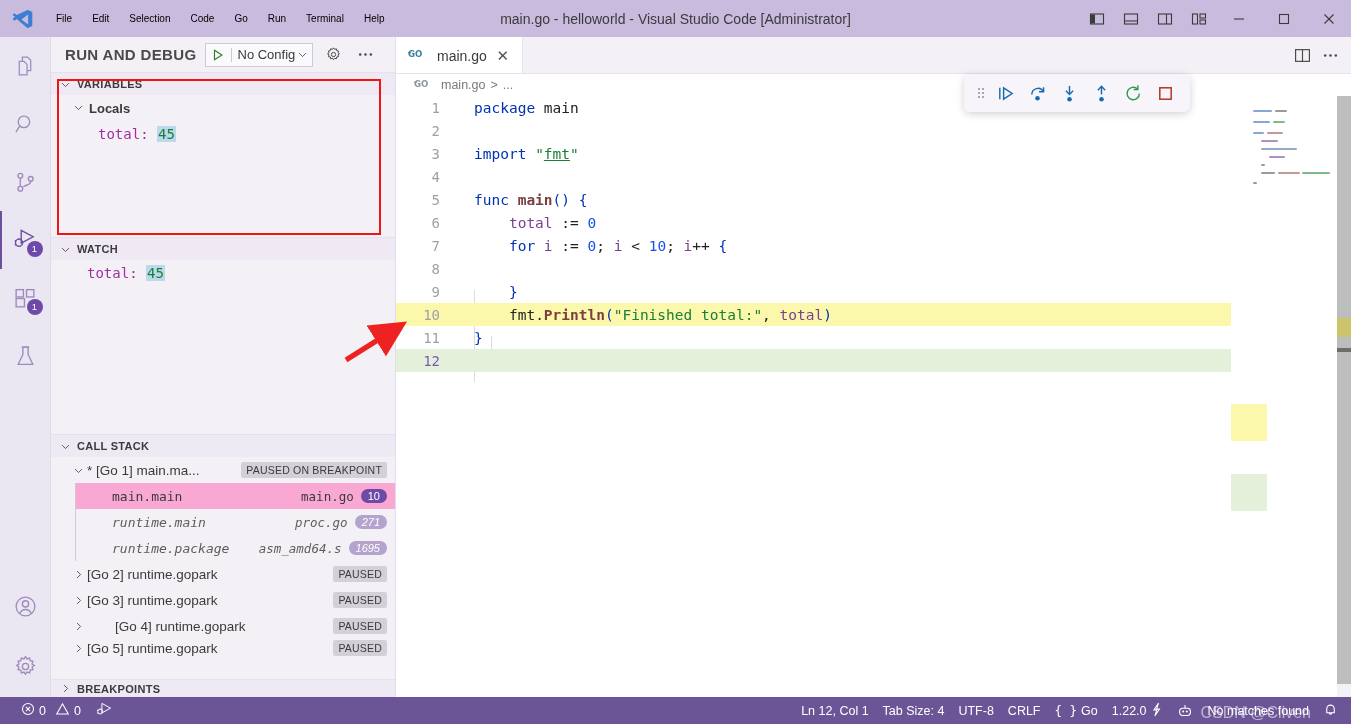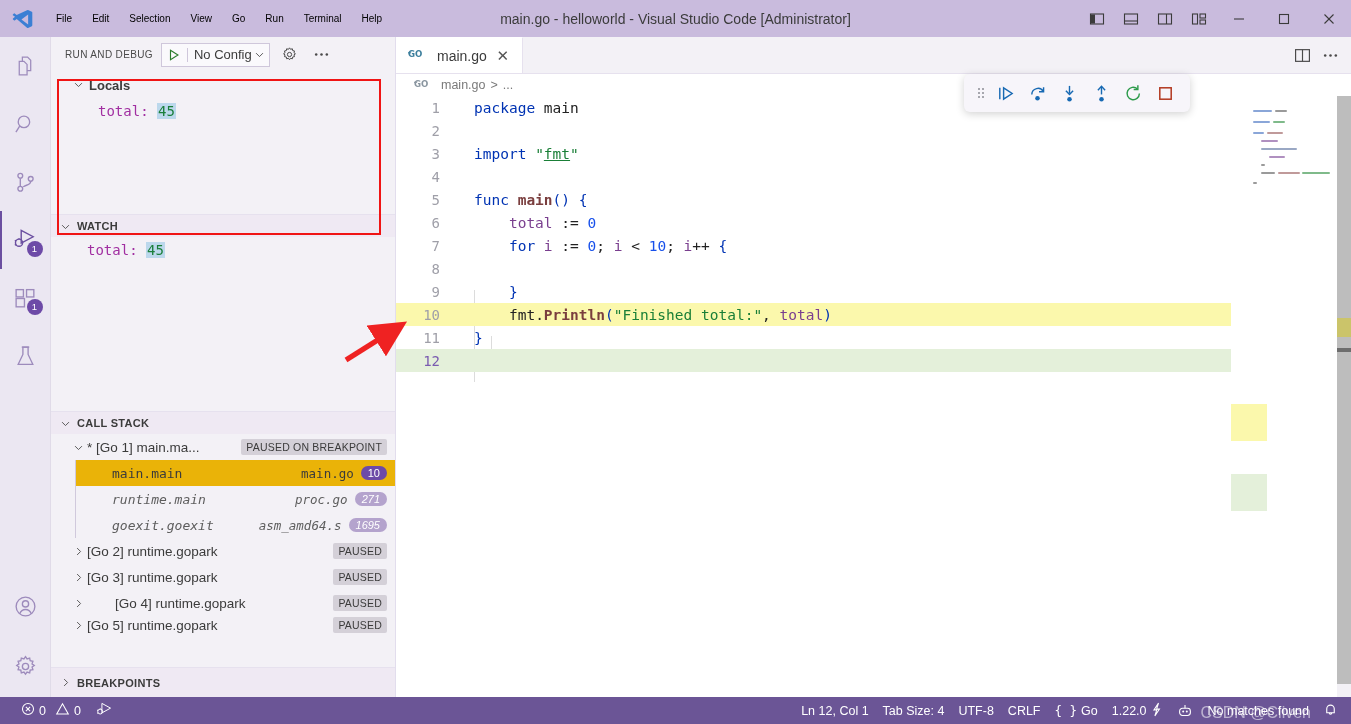--- a/index.html
+++ b/index.html
@@ -50,21 +50,21 @@
   }
   .act-spacer { flex: 1; }
 
   
   .sidebar { width: 345px; flex: 0 0 345px; background: #f3f1f6; display: flex; flex-direction: column;
              border-right: 1px solid #e2dded; position: relative; }
   .sidebar-head {
     height: 35px; display: flex; align-items: center; padding: 0 8px 0 14px; gap: 8px;
     background: #f3f1f6;
   }
-  .sb-title { font-size: 10px; font-weight: normal; letter-spacing: .35px; color: #4a4a4a; text-transform: uppercase; white-space: nowrap; }
+  .sb-title { font-size: 15px; font-weight: bold; letter-spacing: .35px; color: #4a4a4a; text-transform: uppercase; white-space: nowrap; }
   .cfg-box { display: flex; align-items: center; border: 1px solid #cfc7db; background: #faf9fc; height: 24px; }
   .cfg-play { width: 26px; display: flex; align-items: center; justify-content: center; border-right: 1px solid #cfc7db; }
   .cfg-sel { display: flex; align-items: center; gap: 2px; padding: 0 4px 0 6px; font-size: 13px; color: #3b3b3b; max-width: 96px; overflow: hidden; }
   .cfg-sel span.t { white-space: nowrap; overflow: hidden; text-overflow: clip; max-width: 70px; display:inline-block;text-align:right; }
   .head-icon { width: 24px; height: 24px; display: flex; align-items: center; justify-content: center; color: #4a4a4a; }
 
   .pane-title {
     height: 23px; display: flex; align-items: center; gap: 4px; padding-left: 6px;
     background: #efe9f3; font-size: 11px; font-weight: bold; color: #3b3b3b; letter-spacing: .3px;
     border-top: 1px solid #e6e1ee;
@@ -77,21 +77,21 @@
   .var-name-grp { display: flex; align-items: center; gap: 5px; padding-left: 22px; font-family: "Liberation Sans", sans-serif;
                   font-size: 13px; font-weight: bold; color: #3b3b3b; }
   .var-leaf { padding-left: 47px; }
   .vn { color: #a12fa1; }
   .vv { color: #1b7f3b; background: #bcd8ec; padding: 0 1px; }
 
   .redbox { position: absolute; border: 2px solid #f01414; pointer-events: none; }
 
   
   .cs-row { height: 26px; display: flex; align-items: center; font-size: 13.5px; color: #3b3b3b; padding-right: 8px; }
-  .cs-row.sel { background: #eab308; align-items: center; }
+  .cs-row.sel { background: #f9a8d4; align-items: center; }
   .cs-chev { width: 18px; display: flex; align-items: center; justify-content: center; color: #555; flex: 0 0 18px; }
   .cs-label { white-space: nowrap; overflow: hidden; text-overflow: ellipsis; }
   .cs-frame { padding-left: 36px; font-family: "DejaVu Sans Mono", monospace; font-size: 13px; }
   .cs-frame.italic { font-style: italic; color: #5d5d5d; }
   .cs-right { margin-left: auto; display: flex; align-items: center; gap: 7px; }
   .cs-file { font-family: "DejaVu Sans Mono", monospace; font-size: 12.5px; color: #5d5d5d; font-style: italic; }
   .cs-file.plain { font-style: normal; color: #3b3b3b; }
   .pill { background: #6d4aa7; color: #fff; font-size: 11px; border-radius: 9px; padding: 1px 7px; min-width: 22px; text-align: center; }
   .pill.dim { background: #b4a3cd; font-style: italic; }
   .tag { background: #d4d0d8; color: #3b3b3b; font-size: 10.5px; padding: 2px 5px; border-radius: 2px; letter-spacing: .2px; white-space: nowrap; }
@@ -167,21 +167,21 @@
   <div class="titlebar">
     <div class="vscode-logo">
       <svg width="22" height="22" viewBox="0 0 24 24">
         <path d="M17.5 2.2 L21.6 4.2 a1 1 0 0 1 .55 .9 v13.8 a1 1 0 0 1 -.55 .9 l-4.1 2 a1 1 0 0 1 -1.12 -.18 L5.1 11.9 l-2.1 1.6 a.6.6 0 0 1 -.82 -.06 l-1.1 -1 a.6.6 0 0 1 0 -.88 L3.3 9.6 .98 7.9 a.6.6 0 0 1 0 -.88 l1.1 -1 a.6.6 0 0 1 .82 -.06 l2.2 1.6 L16.38 2.38 a1 1 0 0 1 1.12 -.18 Z M17.6 7.1 L10.3 12.6 l7.3 5.5 Z" fill="#3b7fd4"></path>
       </svg>
     </div>
     <div class="menu">
       <div class="menu-item">File</div>
       <div class="menu-item">Edit</div>
       <div class="menu-item">Selection</div>
-      <div class="menu-item">View</div>
+      <div class="menu-item">Code</div>
       <div class="menu-item">Go</div>
       <div class="menu-item">Run</div>
       <div class="menu-item">Terminal</div>
       <div class="menu-item">Help</div>
     </div>
     <div class="win-title">main.go - helloworld - Visual Studio Code [Administrator]</div>
     <div class="title-right">
       <div class="layout-btn">
         <svg width="16" height="16" viewBox="0 0 16 16">
             <rect x="1.5" y="3" width="13" height="10" fill="none" stroke="#3b3b3b" stroke-width="1.1"></rect>
@@ -315,20 +315,28 @@
         </div>
         <div class="head-icon">
           <svg width="17" height="17" viewBox="0 0 16 16" fill="#4a4a4a">
               <circle cx="3" cy="8" r="1.2"></circle>
               <circle cx="8" cy="8" r="1.2"></circle>
               <circle cx="13" cy="8" r="1.2"></circle>
             </svg>
         </div>
       </div>
 
+      <div class="pane-title">
+        <span class="chev">
+          <svg width="11" height="11" viewBox="0 0 16 16">
+              <path d="M3 6 L8 11 L13 6" fill="none" stroke="#555" stroke-width="1.4"></path>
+            </svg>
+        </span>
+        <span>VARIABLES</span>
+      </div>
       <div class="pane-body" style="height:142px;">
         <div class="var-row">
           <div class="var-name-grp">
             <span>
               <svg width="11" height="11" viewBox="0 0 16 16">
                   <path d="M3 6 L8 11 L13 6" fill="none" stroke="#555" stroke-width="1.4"></path>
                 </svg>
             </span>
             <span>Locals</span>
           </div>
@@ -387,21 +395,21 @@
             </span>
           </div>
           <div class="cs-row">
             <span class="cs-frame italic">runtime.main</span>
             <span class="cs-right">
               <span class="cs-file">proc.go</span>
               <span class="pill dim">271</span>
             </span>
           </div>
           <div class="cs-row">
-            <span class="cs-frame italic">goexit.goexit</span>
+            <span class="cs-frame italic">runtime.package</span>
             <span class="cs-right">
               <span class="cs-file">asm_amd64.s</span>
               <span class="pill dim">1695</span>
             </span>
           </div>
         </div>
 
         <div class="cs-row" style="padding-left:18px;">
           <span class="cs-chev">
             <svg width="11" height="11" viewBox="0 0 16 16">
@@ -441,21 +449,21 @@
                 <path d="M6 3 L11 8 L6 13" fill="none" stroke="#555" stroke-width="1.4"></path>
               </svg>
           </span>
           <span class="cs-label">[Go 5] runtime.gopark</span>
           <span class="cs-right">
               <span class="tag">PAUSED</span>
             </span>
         </div>
       </div>
 
-      <div class="pane-title" style="height:30px;">
+      <div class="pane-title" style="height:18px;">
         <span class="chev">
           <svg width="11" height="11" viewBox="0 0 16 16">
               <path d="M6 3 L11 8 L6 13" fill="none" stroke="#555" stroke-width="1.4"></path>
             </svg>
         </span>
         <span>BREAKPOINTS</span>
       </div>
 
       <div class="redbox" style="left:6px; top:42px; width:324px; height:156px;"></div>
     </div>

